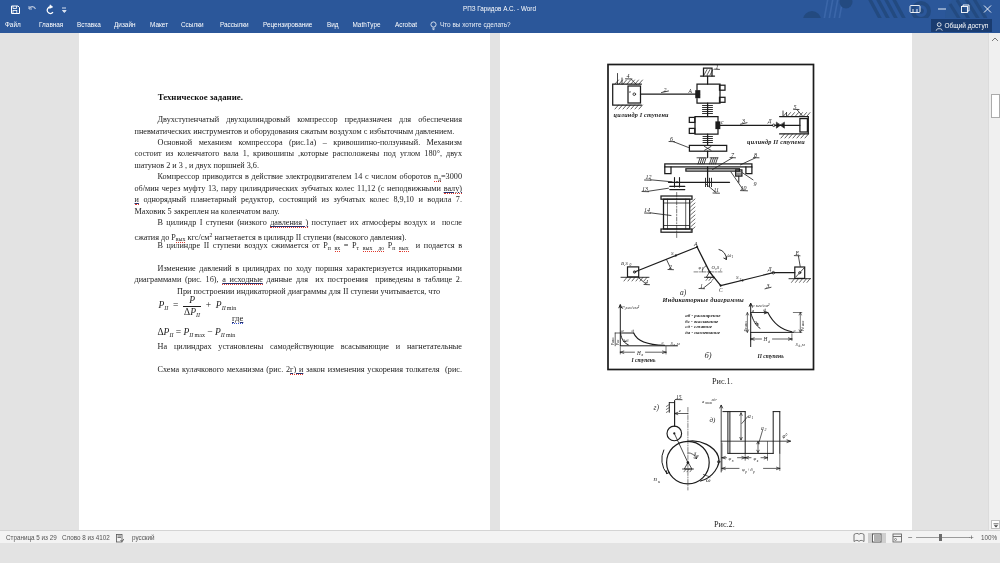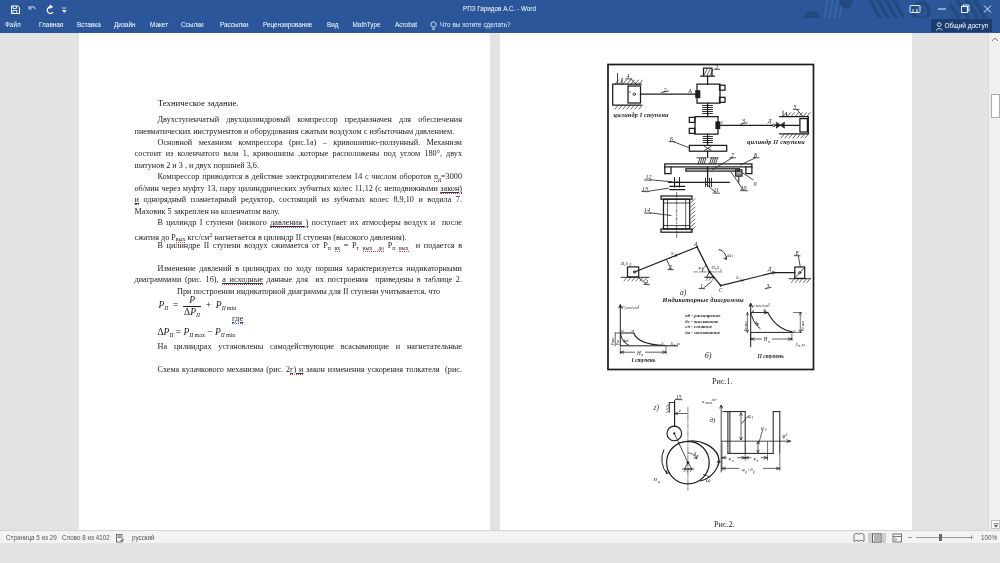--- a/index.html
+++ b/index.html
@@ -127,28 +127,28 @@
     <svg class="abs" style="left:934.5px;top:3.5px" width="8" height="9" viewBox="0 0 8 9">
       <g stroke="#fff" fill="none" stroke-width="0.8">
           <circle cx="4.2" cy="2.6" r="1.9"></circle>
           <path d="M1.2 8.6 c0-2.6 6-2.6 6 0"></path>
         </g>
     </svg>
   </div>
 
   <div id="docarea">
     <div id="pageL">
-      <div class="abs" style="left:78.7px;top:65px;font-family:'Liberation Serif',serif;font-size:8.8px;font-weight:normal;color:#111;">Техническое задание.</div>
+      <div class="abs" style="left:78.7px;top:59px;font-family:'Liberation Serif',serif;font-size:8.8px;font-weight:bold;color:#111;">Техническое задание.</div>
       <div class="ln ind" style="top:82px">Двухступенчатый двухцилиндровый компрессор предназначен для обеспечения</div>
       <div class="ln lnl" style="top:93.5px">пневматических инструментов и оборудования сжатым воздухом с избыточным давлением.</div>
       <div class="ln ind" style="top:104.9px">Основной механизм компрессора (рис.1а) – кривошипно-ползунный. Механизм</div>
       <div class="ln" style="top:116.3px">состоит из коленчатого вала 1, кривошипы ,которые расположены под углом 180°, двух</div>
       <div class="ln lnl" style="top:127.8px">шатунов 2 и 3 , и двух поршней 3,6.</div>
       <div class="ln ind" style="top:139.3px">Компрессор приводится в действие электродвигателем 14 с числом оборотов <span class="sp">n<sub>д</sub></span>=3000</div>
-      <div class="ln" style="top:150.7px">об/мин через муфту 13, пару цилиндрических зубчатых колес 11,12 (с неподвижными <span class="ed sp">закон)</span></div>
+      <div class="ln" style="top:150.7px">об/мин через муфту 13, пару цилиндрических зубчатых колес 11,12 (с неподвижными <span class="ed sp">валу)</span></div>
       <div class="ln" style="top:162.2px"><span class="ed sp">и</span> однорядный планетарный редуктор, состоящий из зубчатых колес 8,9,10 и водила 7.</div>
       <div class="ln lnl" style="top:173.6px">Маховик 5 закреплен на коленчатом валу.</div>
       <div class="ln ind" style="top:185.1px">В цилиндр I ступени (низкого <span class="ed sp">давления )</span> поступает их атмосферы воздух и&nbsp; после</div>
       <div class="ln lnl" style="top:196.5px">сжатия до P<sub class="sp">вых</sub> кгс/см<sup>2</sup> нагнетается в цилиндр II ступени (высокого давления).</div>
       <div class="ln ind" style="top:208px">В цилиндре II ступени воздух сжимается от P<sub>п</sub> <sub class="sp">вх</sub> = P<sub>т</sub> <sub class="sp">вых&nbsp; до</sub> P<sub>п</sub> <sub class="sp">вых</sub>&nbsp; и подается в</div>
       <div class="ln ind" style="top:230.9px">Изменение давлений в цилиндрах по ходу поршня характеризуется индикаторными</div>
       <div class="ln" style="top:242.3px">диаграммами (рис. 1б), <span class="ed sp">а исходные</span> данные для&nbsp; их построения&nbsp; приведены в таблице 2.</div>
       <div class="ln lnl" style="top:253.8px;text-indent:42.5px">При построении индикаторной диаграммы для II ступени учитывается, что</div>
 
       <div class="abs" style="left:79.5px;top:262px;font-family:'Liberation Serif',serif;font-style:italic;font-size:9.5px;color:#1c1c1c;">

